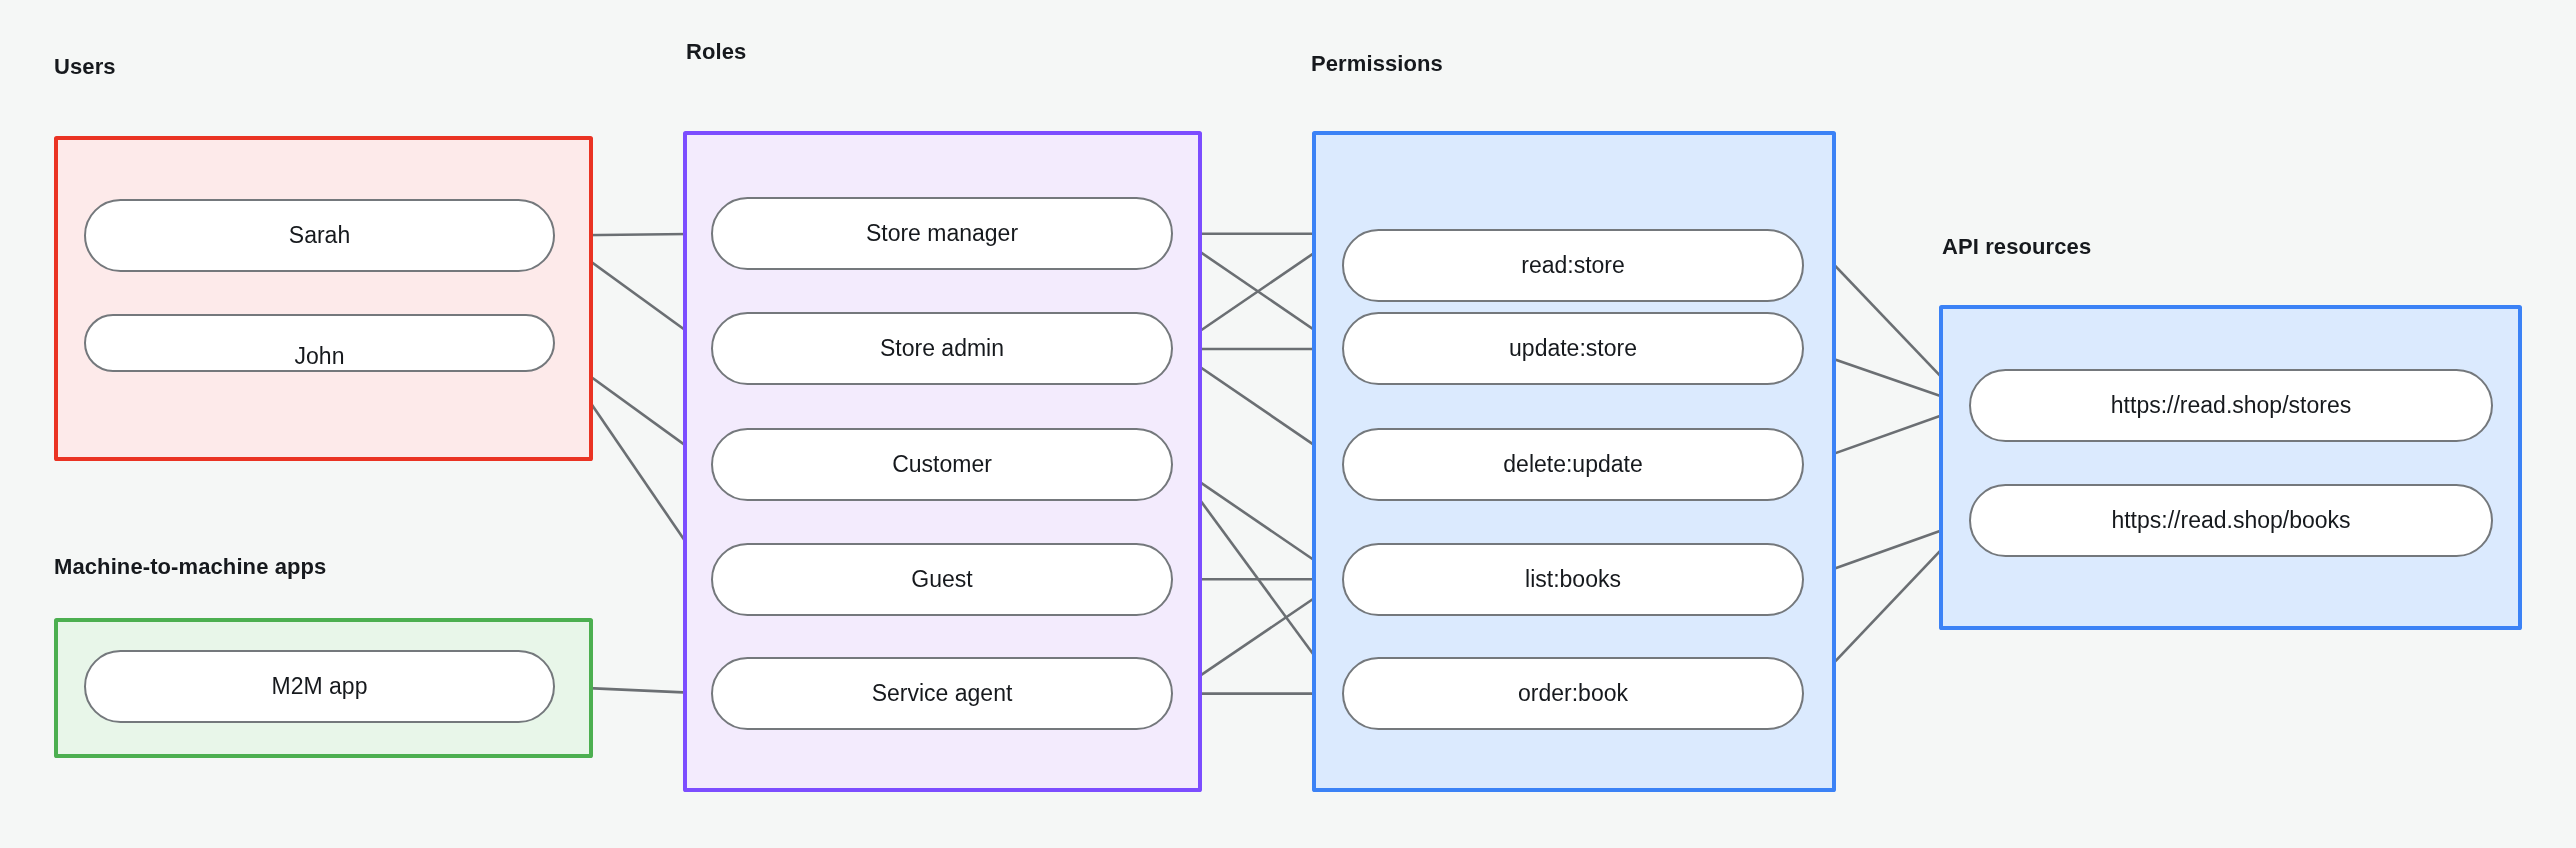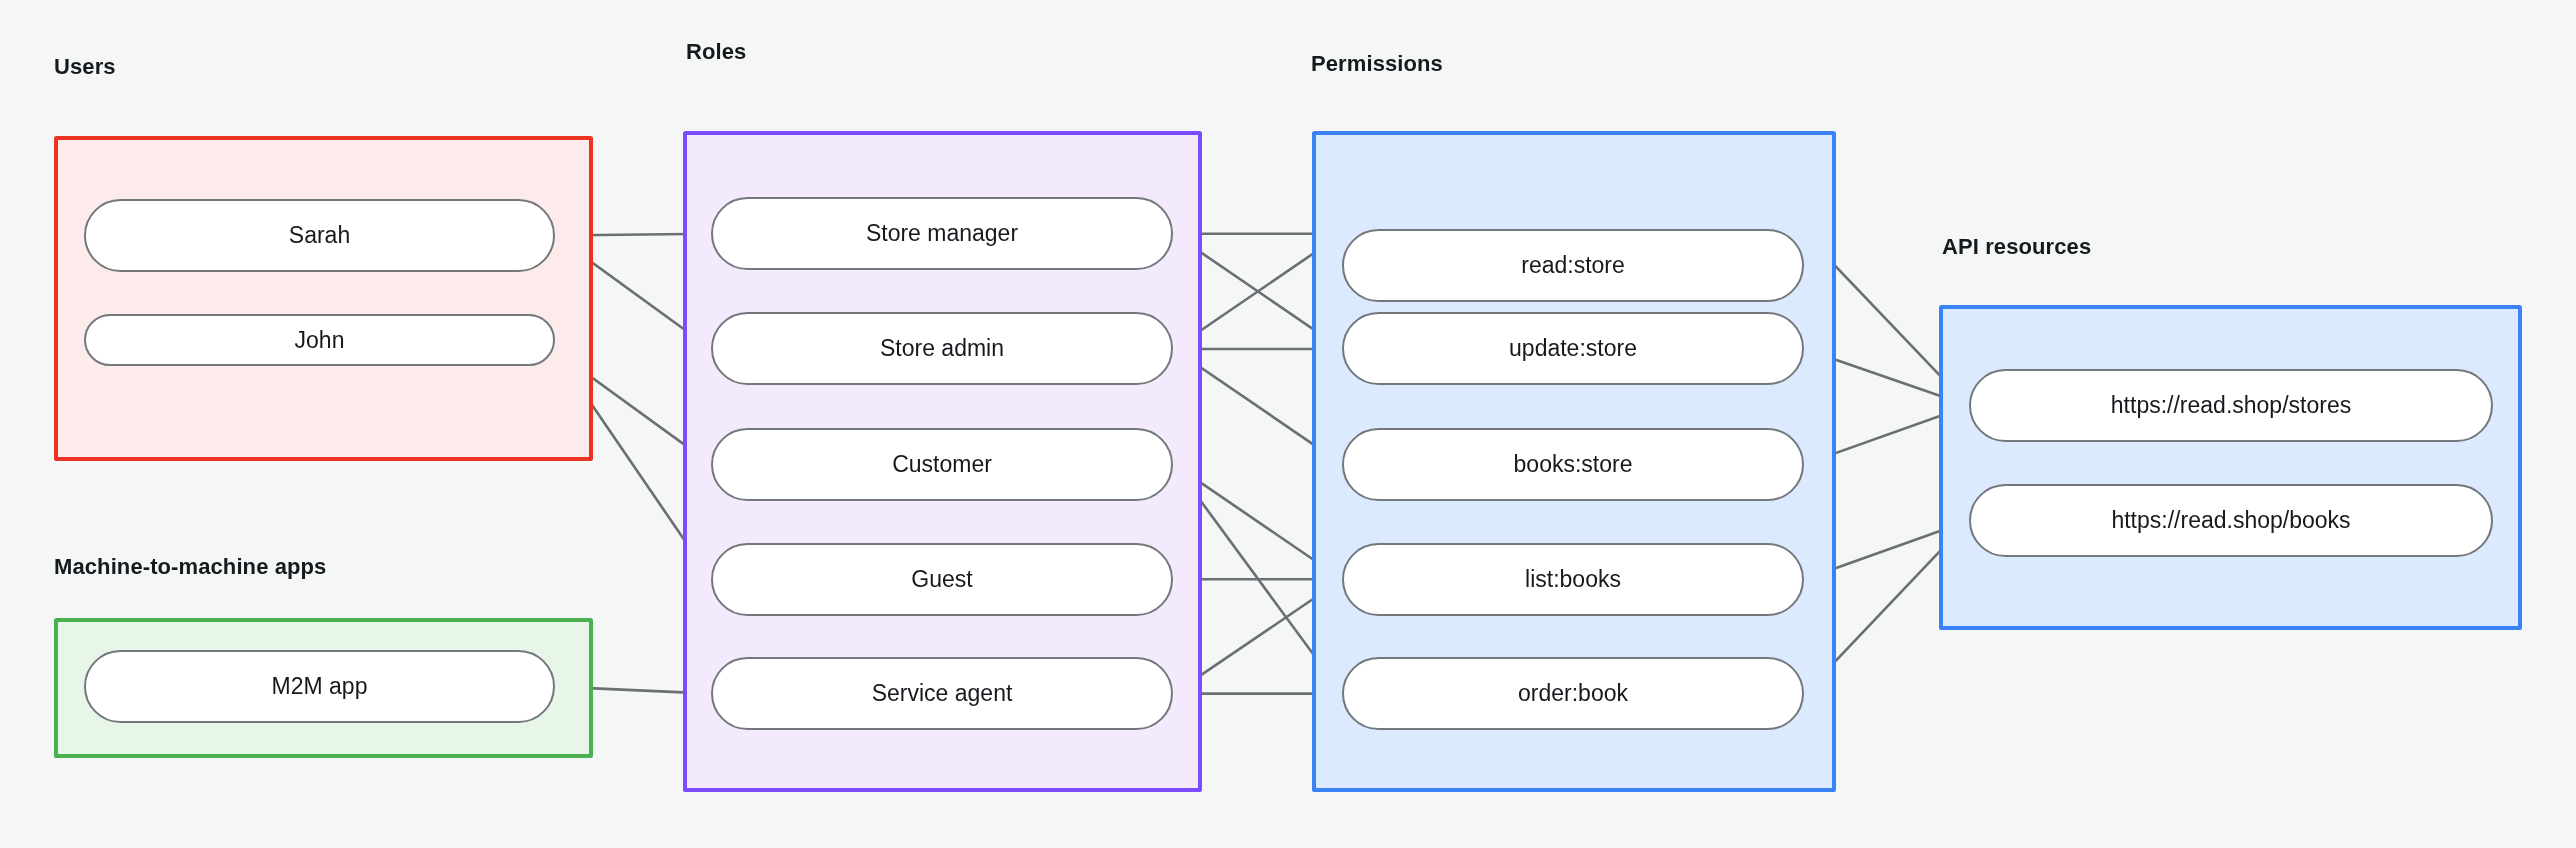--- a/index.html
+++ b/index.html
@@ -94,21 +94,21 @@
       <circle cx="1538" cy="795" r="9" fill="#6b6f73"></circle>
       <circle cx="2256" cy="465" r="9" fill="#6b6f73"></circle>
       <circle cx="2256" cy="597" r="9" fill="#6b6f73"></circle>
     </svg>
   <div id="groups-layer">
       <div class="group-title" style="left: 54px; top: 54px;">Users</div>
       <div class="group-box" style="left: 54px; top: 136px; width: 539px; height: 325px; border-color: rgb(234, 51, 35); background: rgb(253, 234, 234);"></div>
       <div class="node" style="left: 84px; top: 199px; width: 471px; height: 73px; background: rgb(255, 255, 255); border-color: rgb(116, 120, 124);">
         <span class="node-label">Sarah</span>
       </div>
-      <div class="node" style="left: 84px; top: 314px; width: 471px; height: 52px; background: rgb(255, 255, 255); border-color: rgb(116, 120, 124);">
+      <div class="node" style="left: 84px; top: 314px; width: 471px; height: 58px; background: rgb(255, 255, 255); border-color: rgb(116, 120, 124); align-items: flex-end;">
         <span class="node-label">John</span>
       </div>
       <div class="group-title" style="left: 54px; top: 554px;">Machine-to-machine apps</div>
       <div class="group-box" style="left: 54px; top: 618px; width: 539px; height: 140px; border-color: rgb(76, 175, 80); background: rgb(232, 246, 233);"></div>
       <div class="node" style="left: 84px; top: 650px; width: 471px; height: 73px; background: rgb(255, 255, 255); border-color: rgb(116, 120, 124);">
         <span class="node-label">M2M app</span>
       </div>
       <div class="group-title" style="left: 686px; top: 39px;">Roles</div>
       <div class="group-box" style="left: 683px; top: 131px; width: 519px; height: 661px; border-color: rgb(124, 77, 255); background: rgb(243, 235, 253);"></div>
       <div class="node" style="left: 711px; top: 197px; width: 462px; height: 73px; background: rgb(255, 255, 255); border-color: rgb(116, 120, 124); justify-content: center;">
@@ -128,21 +128,21 @@
       </div>
       <div class="group-title" style="left: 1311px; top: 51px;">Permissions</div>
       <div class="group-box" style="left: 1312px; top: 131px; width: 524px; height: 661px; border-color: rgb(59, 130, 246); background: rgb(219, 234, 254);"></div>
       <div class="node" style="left: 1342px; top: 197px; width: 462px; height: 73px; background: rgb(255, 255, 255); border-color: rgb(116, 120, 124); margin-top: 32px;">
         <span class="node-label">read:store</span>
       </div>
       <div class="node" style="left: 1342px; top: 312px; width: 462px; height: 73px; background: rgb(255, 255, 255); border-color: rgb(116, 120, 124);">
         <span class="node-label">update:store</span>
       </div>
       <div class="node" style="left: 1342px; top: 428px; width: 462px; height: 73px; background: rgb(255, 255, 255); border-color: rgb(116, 120, 124);">
-        <span class="node-label">books:store</span>
+        <span class="node-label">delete:update</span>
       </div>
       <div class="node" style="left: 1342px; top: 543px; width: 462px; height: 73px; background: rgb(255, 255, 255); border-color: rgb(116, 120, 124);">
         <span class="node-label">list:books</span>
       </div>
       <div class="node" style="left: 1342px; top: 657px; width: 462px; height: 73px; background: rgb(255, 255, 255); border-color: rgb(116, 120, 124);">
         <span class="node-label">order:book</span>
       </div>
       <div class="group-title" style="left: 1942px; top: 234px;">API resources</div>
       <div class="group-box" style="left: 1939px; top: 305px; width: 583px; height: 325px; border-color: rgb(59, 130, 246); background: rgb(219, 234, 254);"></div>
       <div class="node" style="left: 1969px; top: 369px; width: 524px; height: 73px; background: rgb(255, 255, 255); border-color: rgb(116, 120, 124);">

